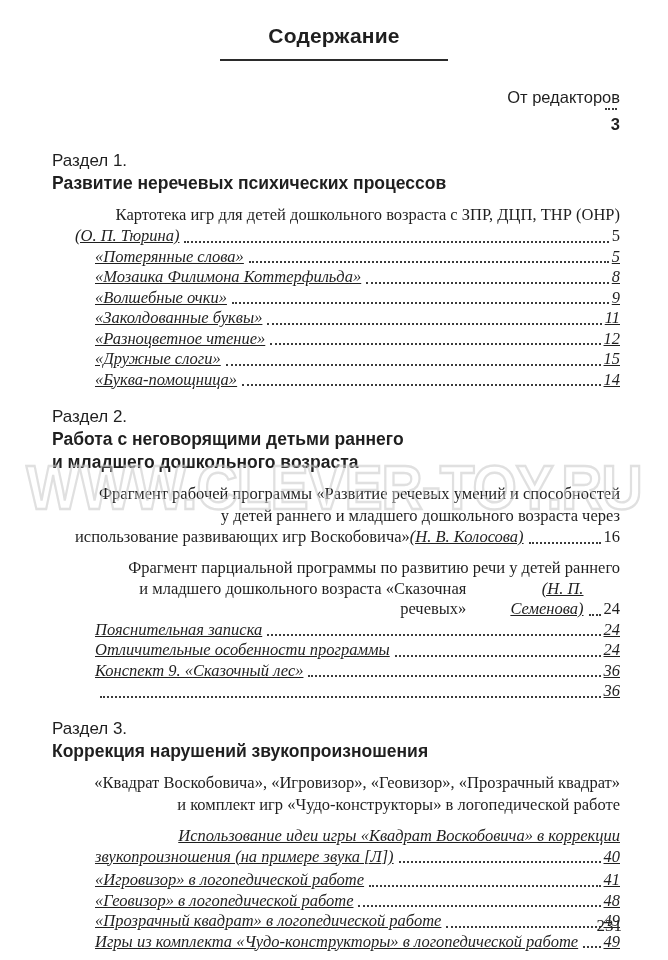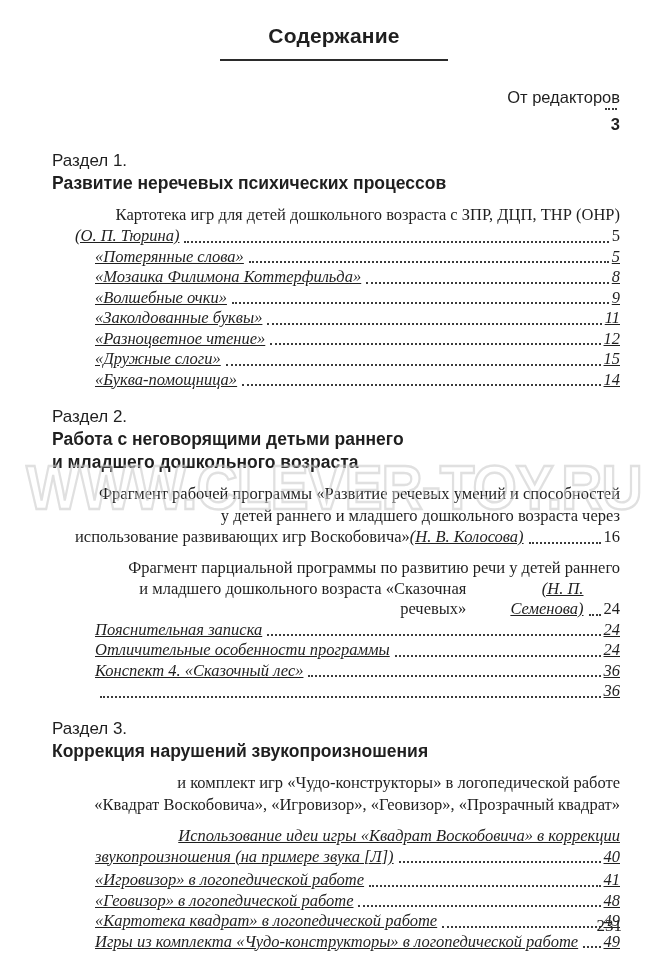--- a/index.html
+++ b/index.html
@@ -175,37 +175,37 @@
       <span>Пояснительная записка</span>
       <span class="leader"></span>
       <span class="pg">24</span>
     </div>
     <div class="row ind2 it">
       <span>Отличительные особенности программы</span>
       <span class="leader"></span>
       <span class="pg">24</span>
     </div>
     <div class="row ind2 it">
-      <span>Конспект 4. «Сказочный лес»</span>
+      <span>Конспект 9. «Сказочный лес»</span>
       <span class="leader"></span>
       <span class="pg">36</span>
     </div>
     <div class="row ind2 it">
       <span class="leader"></span>
       <span class="pg">36</span>
     </div>
 
     <div class="section">
       <div class="slabel">Раздел 3.</div>
       <div class="stitle">Коррекция нарушений звукопроизношения</div>
     </div>
 
     <div class="group">
+      <div class="line">«Квадрат Воскобовича», «Игровизор», «Геовизор», «Прозрачный квадрат»</div>
       <div class="line ind1">и комплект игр «Чудо-конструкторы» в логопедической работе</div>
-      <div class="line">«Квадрат Воскобовича», «Игровизор», «Геовизор», «Прозрачный квадрат»</div>
     </div>
 
     <div class="group it">
       <div class="line ind2">Использование идеи игры «Квадрат Воскобовича» в коррекции</div>
       <div class="row ind2">
         <span>звукопроизношения (на примере звука [Л])</span>
         <span class="leader"></span>
         <span class="pg">40</span>
       </div>
     </div>
@@ -214,21 +214,21 @@
       <span>«Игровизор» в логопедической работе</span>
       <span class="leader"></span>
       <span class="pg">41</span>
     </div>
     <div class="row ind2 it">
       <span>«Геовизор» в логопедической работе</span>
       <span class="leader"></span>
       <span class="pg">48</span>
     </div>
     <div class="row ind2 it">
-      <span>«Картотека квадрат» в логопедической работе</span>
+      <span>«Прозрачный квадрат» в логопедической работе</span>
       <span class="leader"></span>
       <span class="pg">49</span>
     </div>
     <div class="row ind2 it">
       <span>Игры из комплекта «Чудо-конструкторы» в логопедической работе</span>
       <span class="leader"></span>
       <span class="pg">49</span>
     </div>
 
   </div>

